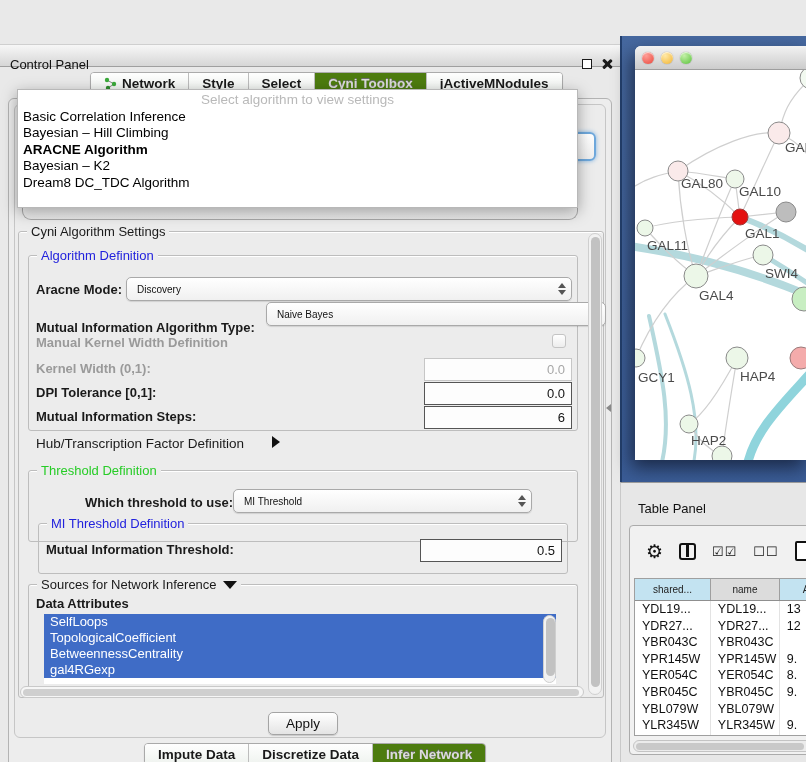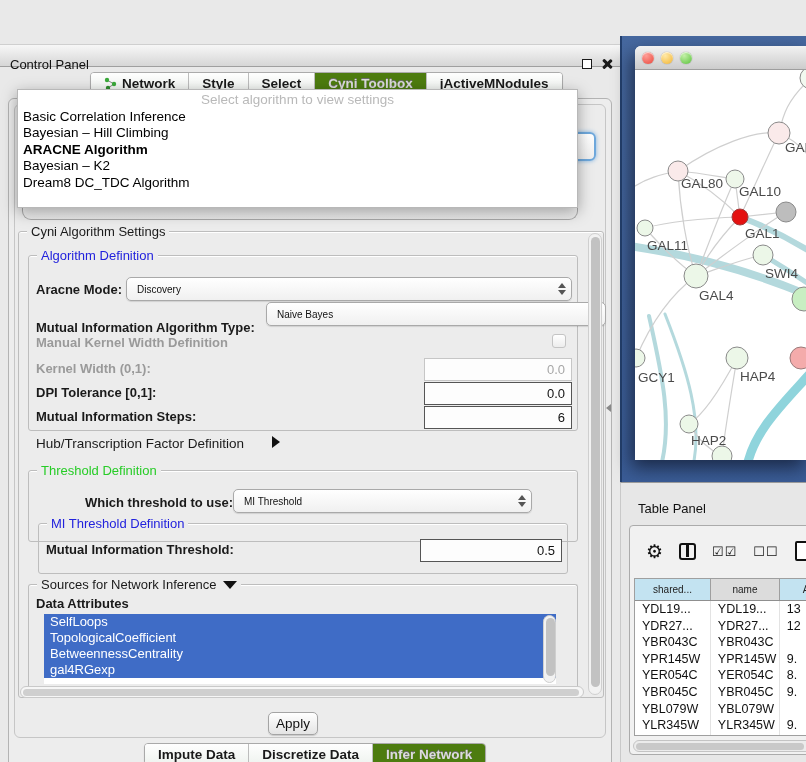--- a/index.html
+++ b/index.html
@@ -69,21 +69,21 @@
 
   .attr-list { position:absolute; background:#fff; overflow:hidden; }
   .attr-item { height:16px; line-height:16px; font-size:13px; padding-left:6px;
     color:#fff; background:#3f6cc6; white-space:nowrap; }
 
   .vscroll { position:absolute; width:14px; background:#f2f2f2; border:1px solid #cfcfcf; border-radius:7px; }
   .vthumb { position:absolute; left:1.5px; width:9px; background:#c2c2c2; border-radius:5px; }
   .hscroll { position:absolute; height:12px; background:#f6f6f6; border:1px solid #c9c9c9; border-radius:6px; }
   .hthumb { position:absolute; top:1.5px; height:7px; background:#cfcfcf; border-radius:4px; }
 
-  .apply-btn { position:absolute; left:268px; top:676px; width:50px; height:23px;
+  .apply-btn { position:absolute; left:268px; top:676px; width:70px; height:23px;
     border:1px solid #a4a4a4; border-radius:5px; background:linear-gradient(#ffffff,#e4e4e4);
     font-size:13.5px; color:#111; box-shadow:0 1px 1px rgba(0,0,0,.15);
     display:flex; align-items:center; justify-content:center; }
 
   
   .popup { left:17px; top:53px; width:561px; height:119px; background:#fff;
     border:1px solid #b8b8b8; box-shadow:0 4px 14px rgba(0,0,0,.35); z-index:50; }
   .popup-placeholder { text-align:center; color:#b9b9b9; font-size:13.5px; height:19px; line-height:19px; }
   .popup-item { height:16.4px; line-height:16.4px; font-size:13.5px; color:#000; padding-left:5px; white-space:nowrap; }
   .popup-item.bold { font-weight:bold; }

